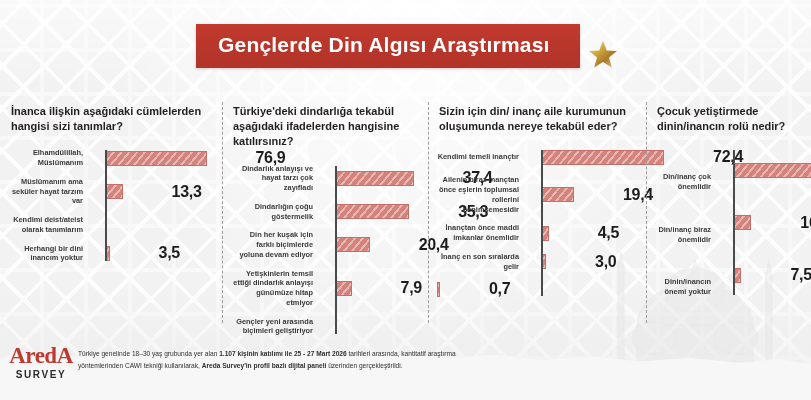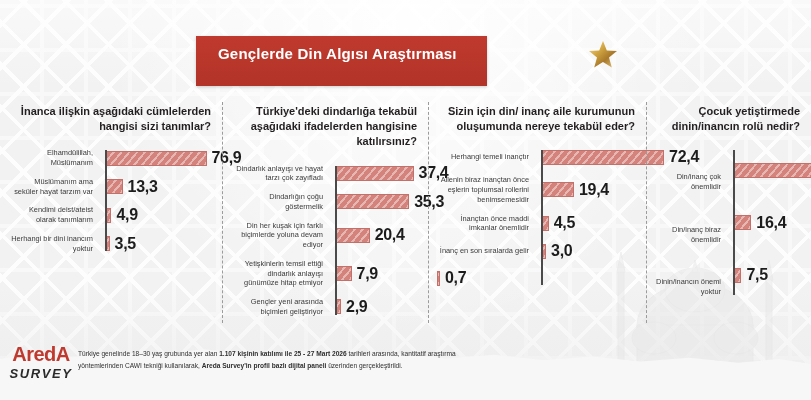--- a/index.html
+++ b/index.html
@@ -47,27 +47,26 @@
   }
 
   
   .banner-wrap {
     position: absolute; top: 24px; left: 196px;
     display: flex; align-items: center;
   }
   .banner {
     background: linear-gradient(180deg, #c0392e 0%, #b23328 100%);
     color: #ffffff;
-    padding: 9px 30px 24px 22px;
-    font-size: 15px;
+    padding: 9px 30px 11px 22px;
+    font-size: 21px;
     font-weight: bold;
     letter-spacing: .2px;
     white-space: nowrap;
     box-shadow: 0 1px 3px rgba(0,0,0,.18);
-    margin-top: 12px;
   }
   .crescent-badge {
     position: absolute; left: 352px; top: -7px;
     width: 76px; height: 76px;
   }
 
   
   .charts {
     position: absolute; top: 104px; left: 0;
     width: 811px; height: 205px;
@@ -77,21 +76,21 @@
   .panel + .panel::before {
     content: ""; position: absolute; left: 0; top: -2px; bottom: -14px;
     border-left: 1px dashed #9b9b9b;
   }
   .panel-1 { width: 222px; }
   .panel-2 { width: 206px; }
   .panel-3 { width: 218px; }
   .panel-4 { width: 165px; }
 
   .panel-title {
-    text-align: right;
+    text-align: left;
     font-size: 11px;
     font-weight: bold;
     color: #231f20;
     line-height: 1.38;
     margin-bottom: 14px;
     padding: 0 2px;
   }
 
   .rows { position: relative; }
   .rows::before {
@@ -100,32 +99,32 @@
   }
   .panel-1 .rows::before { left: 96px; }
   .panel-2 .rows::before { left: 104px; }
   .panel-3 .rows::before { left: 104px; }
   .panel-4 .rows::before { left: 78px; }
 
   .row { display: flex; align-items: center; margin-bottom: 9px; }
   .row-label {
     text-align: right;
     font-size: 7.4px;
-    font-weight: normal;
+    font-weight: bold;
     color: #3a3a3a;
     line-height: 1.32;
-    padding-right: 12px;
+    padding-right: 22px;
     flex: 0 0 auto;
   }
   .panel-1 .row-label { width: 96px; }
   .panel-2 .row-label { width: 104px; }
   .panel-3 .row-label { width: 104px; }
   .panel-4 .row-label { width: 78px; margin-top: 24px; }
 
-  .bar-zone { display: flex; align-items: center; flex: 1 1 auto; min-width: 0; }
+  .bar-zone { display: flex; align-items: center; flex: 1 1 auto; min-width: 0; gap: 44px; }
   .bar {
     height: 15px;
     background-color: #d4837c;
     background-image: repeating-linear-gradient(
         -50deg, rgba(255,255,255,.42) 0 2px, rgba(255,255,255,0) 2px 6px);
     border: 1px solid #c4706a;
     flex: 0 0 auto;
   }
   .bar-value {
     font-size: 16px;
@@ -139,26 +138,26 @@
   
   .footer {
     position: absolute; left: 0; bottom: 0;
     width: 811px; height: 62px;
   }
   .logo {
     position: absolute; left: 8px; top: 6px;
     width: 66px; text-align: center;
   }
   .logo-mark {
-    font-size: 20px; font-weight: bold; color: #c0392e;
-    letter-spacing: -.5px; line-height: 1;
+    font-size: 23px; font-weight: bold; color: #c0392e;
+    letter-spacing: -.5px; line-height: 1; font-family: Liberation Serif, serif;
   }
   .logo-sub {
-    font-size: 13px; font-weight: bold; color: #2b2b2b;
-    letter-spacing: 1.6px; line-height: 1.5; font-style: italic;
+    font-size: 10px; font-weight: bold; color: #2b2b2b;
+    letter-spacing: 1.6px; line-height: 1.5;
   }
   .footer-note {
     position: absolute; left: 78px; top: 10px; width: 420px;
     font-size: 6.6px; color: #2f2f2f; line-height: 1.75;
   }
   .footer-note b { font-weight: bold; }
 </style>
 </head>
 <body>
 
@@ -212,24 +211,20 @@
           </div>
           <div class="row">
             <div class="row-label">Müslümanım ama seküler hayat tarzım var</div>
             <div class="bar-zone">
               <div class="bar" style="width: 17.556px;"></div>
               <div class="bar-value">13,3</div>
             </div>
           </div>
           <div class="row">
             <div class="row-label">Kendimi deist/ateist olarak tanımlarım</div>
-            <div class="bar-zone">
-              <div class="bar" style="width: 6.468px;"></div>
-              <div class="bar-value">4,9</div>
-            </div>
           </div>
           <div class="row">
             <div class="row-label">Herhangi bir dini inancım yoktur</div>
             <div class="bar-zone">
               <div class="bar" style="width: 4.62px;"></div>
               <div class="bar-value">3,5</div>
             </div>
           </div>
         </div>
     </div>
@@ -260,33 +255,29 @@
           </div>
           <div class="row">
             <div class="row-label">Yetişkinlerin temsil ettiği dindarlık anlayışı günümüze hitap etmiyor</div>
             <div class="bar-zone">
               <div class="bar" style="width: 16.59px;"></div>
               <div class="bar-value">7,9</div>
             </div>
           </div>
           <div class="row">
             <div class="row-label">Gençler yeni arasında biçimleri geliştiriyor</div>
-            <div class="bar-zone">
-              <div class="bar" style="width: 6.09px;"></div>
-              <div class="bar-value">2,9</div>
-            </div>
           </div>
         </div>
     </div>
 
     <div class="panel panel-3">
       <div class="panel-title">Sizin için din/ inanç aile kurumunun oluşumunda nereye tekabül eder?</div>
       <div class="rows">
           <div class="row">
-            <div class="row-label">Herhangi temeli inançtır</div>
+            <div class="row-label">Kendimi temeli inançtır</div>
             <div class="bar-zone">
               <div class="bar" style="width: 123.08px;"></div>
               <div class="bar-value">72,4</div>
             </div>
           </div>
           <div class="row">
             <div class="row-label">Ailenin biraz inançtan önce eşlerin toplumsal rollerini benimsemesidir</div>
             <div class="bar-zone">
               <div class="bar" style="width: 32.98px;"></div>
               <div class="bar-value">19,4</div>

